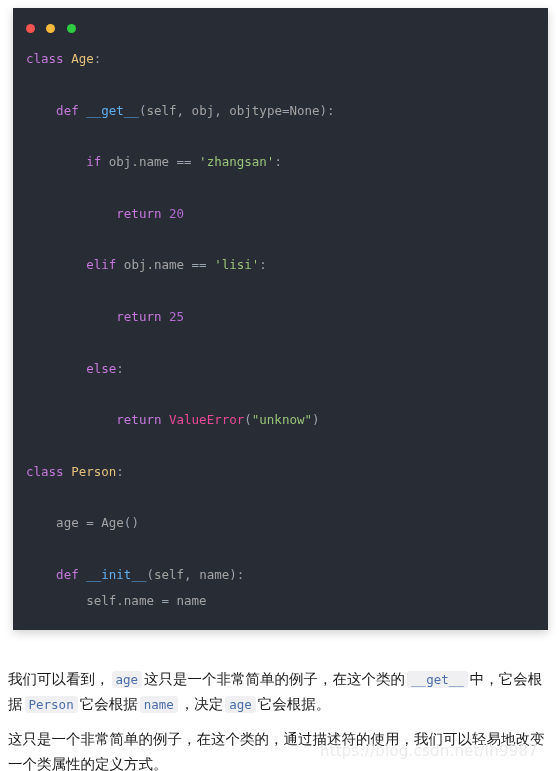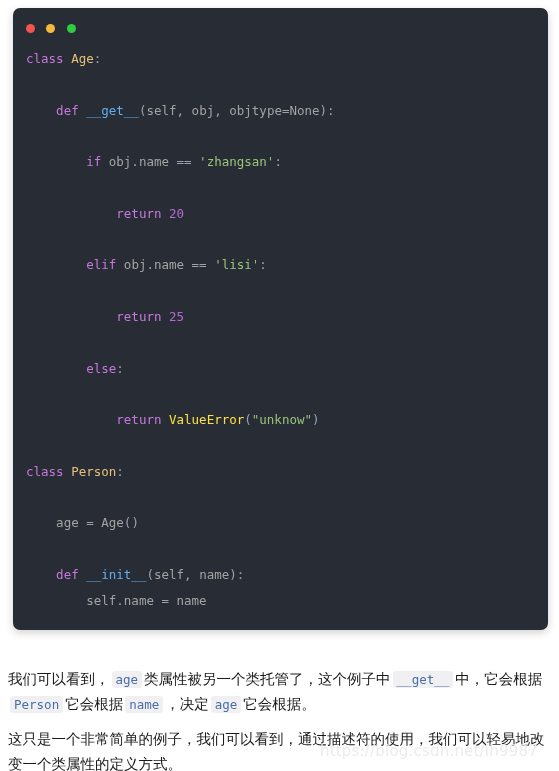--- a/index.html
+++ b/index.html
@@ -16,21 +16,21 @@
   }
 
   
   .code-card {
     position: absolute;
     left: 13px;
     top: 8px;
     width: 535px;
     height: 622px;
     background: #282c34;
-    border-radius: 7px;
+    border-radius: 0;
     box-shadow: 0 3px 9px rgba(0,0,0,0.18);
     box-sizing: border-box;
     overflow: hidden;
   }
   .titlebar {
     height: 30px;
     padding: 11px 0 0 13px;
     box-sizing: border-box;
   }
   .dot {
@@ -56,21 +56,21 @@
   .ln { display: block; height: 25.8px; }
 
   
   .kw    { color: #c678dd; }        
   .cls   { color: #e5c07b; }        
   .fn    { color: #61afef; }        
   .punct { color: #9aa3b0; }        
   .var   { color: #a3a3a3; }        
   .str   { color: #98c379; }        
   .num   { color: #b56bd4; }        
-  .bi    { color: #fde047; }
+  .bi    { color: #ec4899; }
 
   
   .prose {
     position: absolute;
     left: 8px;
     width: 548px;
     font-family: "DejaVu Sans", "Liberation Sans", sans-serif;
     font-size: 14.5px;
     line-height: 25.5px;
     color: #1a1a1a;
@@ -107,16 +107,16 @@
 
   <div class="titlebar">
     <span class="dot dot-red"></span>
     <span class="dot dot-yellow"></span>
     <span class="dot dot-green"></span>
   </div>
 
   <div class="code-body" id="code-body"><div class="ln"><span class="kw">class </span><span class="cls">Age</span><span class="punct">:</span></div><div class="ln">&nbsp;</div><div class="ln"><span class="var">    </span><span class="kw">def </span><span class="fn">__get__</span><span class="punct">(</span><span class="var">self</span><span class="punct">, </span><span class="var">obj</span><span class="punct">, </span><span class="var">objtype</span><span class="punct">=</span><span class="var">None</span><span class="punct">):</span></div><div class="ln">&nbsp;</div><div class="ln"><span class="var">        </span><span class="kw">if </span><span class="var">obj.name </span><span class="punct">== </span><span class="str">'zhangsan'</span><span class="punct">:</span></div><div class="ln">&nbsp;</div><div class="ln"><span class="var">            </span><span class="kw">return </span><span class="num">20</span></div><div class="ln">&nbsp;</div><div class="ln"><span class="var">        </span><span class="kw">elif </span><span class="var">obj.name </span><span class="punct">== </span><span class="str">'lisi'</span><span class="punct">:</span></div><div class="ln">&nbsp;</div><div class="ln"><span class="var">            </span><span class="kw">return </span><span class="num">25</span></div><div class="ln">&nbsp;</div><div class="ln"><span class="var">        </span><span class="kw">else</span><span class="punct">:</span></div><div class="ln">&nbsp;</div><div class="ln"><span class="var">            </span><span class="kw">return </span><span class="bi">ValueError</span><span class="punct">(</span><span class="str">"unknow"</span><span class="punct">)</span></div><div class="ln">&nbsp;</div><div class="ln"><span class="kw">class </span><span class="cls">Person</span><span class="punct">:</span></div><div class="ln">&nbsp;</div><div class="ln"><span class="var">    </span><span class="var">age </span><span class="punct">= </span><span class="var">Age</span><span class="punct">()</span></div><div class="ln">&nbsp;</div><div class="ln"><span class="var">    </span><span class="kw">def </span><span class="fn">__init__</span><span class="punct">(</span><span class="var">self</span><span class="punct">, </span><span class="var">name</span><span class="punct">):</span></div><div class="ln"><span class="var">        </span><span class="var">self.name </span><span class="punct">= </span><span class="var">name</span></div><div class="ln">&nbsp;</div></div>
 </div>
 
-<p class="prose" id="para1"><span>我们可以看到，</span><span class="inline-code">age</span><span>类属性被另一个类托管了，这个例子中</span><span class="inline-code">__get__</span><span>中，它会根据</span><span class="inline-code">Person</span><span>它会根据</span><span class="inline-code">name</span><span>，决定</span><span class="inline-code">age</span><span>它会根据。</span></p>
-<p class="prose" id="para2"><span>这只是一个非常简单的例子，我们可以看到，通过描述符的使用，我们可以轻易地改变一个类属性的定义方式。</span></p>
+<p class="prose" id="para1"><span>我们可以看到，</span><span class="inline-code">age</span><span>这只是一个非常简单的例子，在这个类的</span><span class="inline-code">__get__</span><span>中，它会根据</span><span class="inline-code">Person</span><span>它会根据</span><span class="inline-code">name</span><span>，决定</span><span class="inline-code">age</span><span>它会根据。</span></p>
+<p class="prose" id="para2"><span>这只是一个非常简单的例子，在这个类的，通过描述符的使用，我们可以轻易地改变一个类属性的定义方式。</span></p>
 
 <div class="watermark">https://blog.csdn.net/lh9987</div>
 
 </body></html>

